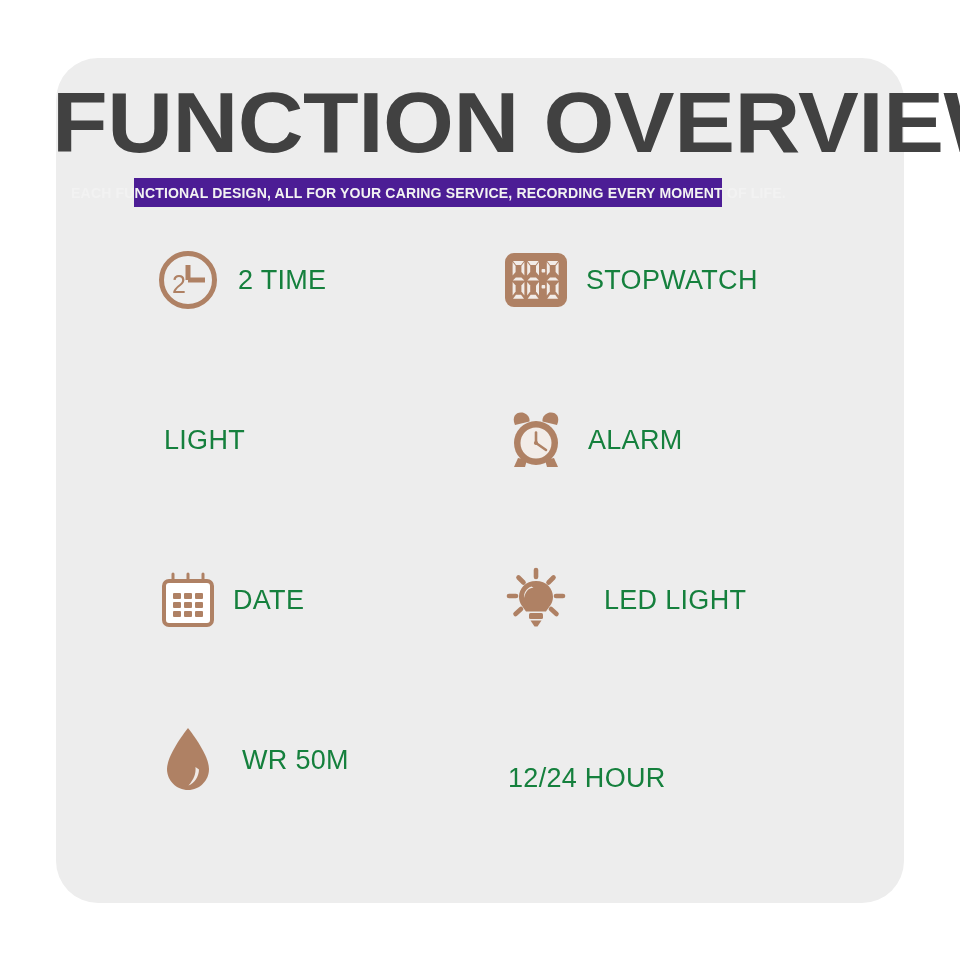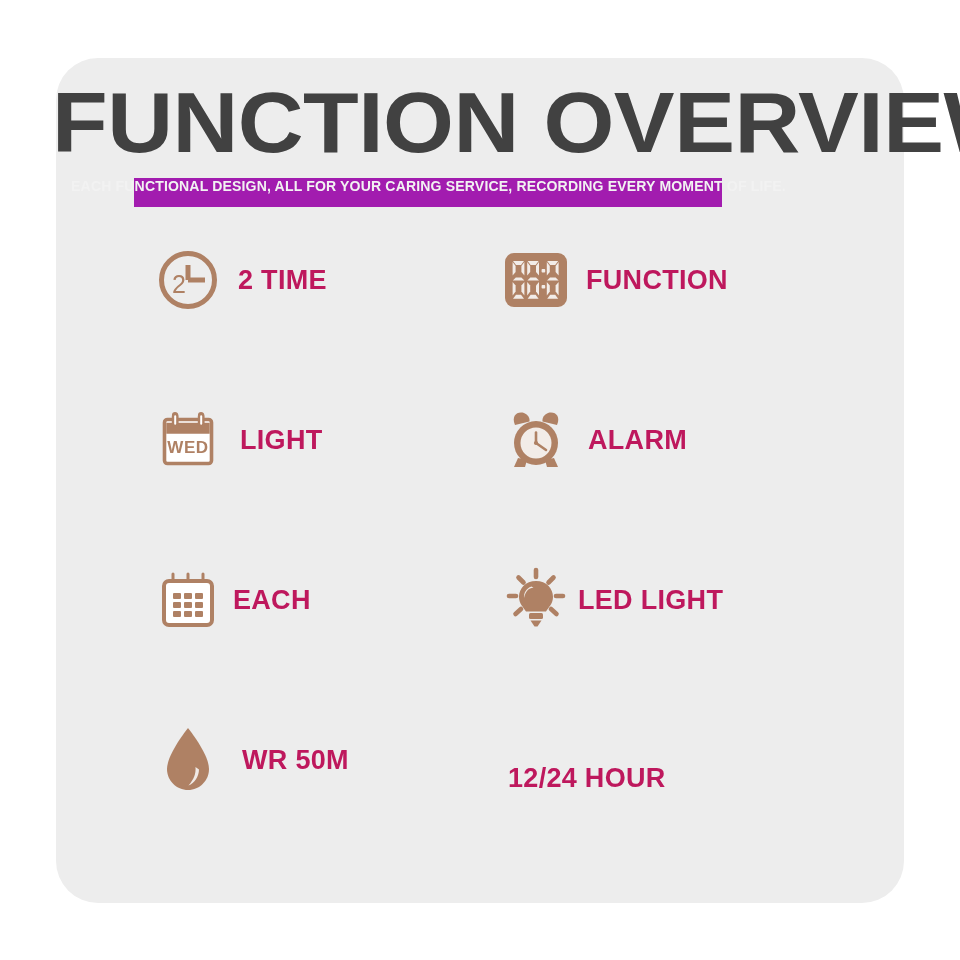--- a/index.html
+++ b/index.html
@@ -50,23 +50,23 @@
     transform: scaleX(1.06);
     transform-origin: left center;
     white-space: nowrap;
   }
 
   #subtitle-bar {
     margin-top: 14px;
     margin-left: 82px;
     width: 588px;
     height: 29px;
-    background: #a21caf;
+    background: #4c1d95;
     display: flex;
-    align-items: flex-start;
+    align-items: center;
     justify-content: center;
   }
 
   #subtitle-text {
     font-family: "Liberation Sans Narrow", "Liberation Sans", sans-serif;
     font-weight: bold;
     font-size: 14.5px;
     letter-spacing: 0.15px;
     color: #f2f2f2;
     white-space: nowrap;
@@ -100,36 +100,36 @@
     height: 76px;
     flex: 0 0 76px;
     display: flex;
     align-items: center;
     justify-content: center;
   }
   .icon-box svg { display: block; overflow: visible; }
 
   .feature-label {
     font-family: "Liberation Sans Narrow", "Liberation Sans", sans-serif;
-    font-weight: bold;
+    font-weight: normal;
     font-size: 27px;
     letter-spacing: 0.3px;
-    color: #be185d;
+    color: #15803d;
     white-space: nowrap;
     margin-left: 14px;
     transform: scaleX(1.0);
   }
 
   
   .feature.time   .feature-label { margin-left: 12px; }
   .feature.stop   .feature-label { margin-left: 12px; }
   .feature.week   .feature-label { margin-left: 14px; }
   .feature.alarm  .feature-label { margin-left: 14px; text-align: right; }
   .feature.date   .feature-label { margin-left: 7px;  }
-  .feature.led    .feature-label { margin-left: 4px; }
+  .feature.led    .feature-label { margin-left: 30px; }
   .feature.wr     .feature-label { margin-left: 16px;  }
   .feature.hour   .feature-label { margin-left: 10px; margin-top: 36px; }
 
   .hour-icon-text {
     font-family: "Liberation Sans Narrow", "Liberation Sans", sans-serif;
     font-weight: bold;
     font-size: 40px;
     letter-spacing: -1px;
     line-height: 1;
     transform: scaleX(0.82);
@@ -195,42 +195,27 @@
               <path d="M43.2 9 h11 l-3 4 h-5 z"></path>
               <path d="M42.8 10 l3 4 v6 l-3 3.6 z"></path>
               <path d="M54.6 10 l-3 4 v6 l3 3.6 z"></path>
               <path d="M46 25.4 h5.6 l3 3 h-11.6 z"></path>
               <path d="M42.8 30 l3 3.6 v6 l-3 4 z"></path>
               <path d="M54.6 30 l-3 3.6 v6 l3 4 z"></path>
               <path d="M43.2 46.8 h11 l-3 -4 h-5 z"></path>
             </g>
           </svg>
         </span>
-        <span class="feature-label">FUNCTION</span>
+        <span class="feature-label">STOPWATCH</span>
       </div>
     </div>
 
     <div class="feature-row">
 
       <div class="feature col-left week">
-        <span class="icon-box">
-          <svg width="64" height="64" viewBox="0 0 64 64">
-
-            <rect x="16" y="4" width="6" height="14" rx="3" fill="#af8164"></rect>
-            <rect x="42" y="4" width="6" height="14" rx="3" fill="#af8164"></rect>
-
-            <rect x="8.5" y="11.5" width="47" height="44" rx="3" fill="#ffffff" stroke="#af8164" stroke-width="3.6"></rect>
-
-            <path d="M10.3 14.8 h43.4 v11 h-43.4 z" fill="#af8164"></path>
-
-            <rect x="17" y="6" width="4.4" height="12" rx="2.2" fill="#ffffff" stroke="#af8164" stroke-width="2.4"></rect>
-            <rect x="43" y="6" width="4.4" height="12" rx="2.2" fill="#ffffff" stroke="#af8164" stroke-width="2.4"></rect>
-            <text x="32" y="45" text-anchor="middle" fill="#af8164" font-family="Liberation Sans Narrow, Liberation Sans, sans-serif" font-size="17" font-weight="bold" letter-spacing="0.6">WED</text>
-          </svg>
-        </span>
         <span class="feature-label">LIGHT</span>
       </div>
 
       <div class="feature col-right alarm">
         <span class="icon-box">
           <svg width="62" height="64" viewBox="0 0 62 64">
 
             <path d="M10 17 C6 8 12 3 19 5 C23 6.5 25 10 24.5 13.5 Z" fill="#af8164"></path>
             <path d="M52 17 C56 8 50 3 43 5 C39 6.5 37 10 37.5 13.5 Z" fill="#af8164"></path>
 
@@ -267,21 +252,21 @@
               <rect x="39" y="25" width="8" height="6" rx="1"></rect>
               <rect x="17" y="34" width="8" height="6" rx="1"></rect>
               <rect x="28" y="34" width="8" height="6" rx="1"></rect>
               <rect x="39" y="34" width="8" height="6" rx="1"></rect>
               <rect x="17" y="43" width="8" height="6" rx="1"></rect>
               <rect x="28" y="43" width="8" height="6" rx="1"></rect>
               <rect x="39" y="43" width="8" height="6" rx="1"></rect>
             </g>
           </svg>
         </span>
-        <span class="feature-label">EACH</span>
+        <span class="feature-label">DATE</span>
       </div>
 
       <div class="feature col-right led">
         <span class="icon-box">
           <svg width="68" height="68" viewBox="0 0 68 68">
 
             <g stroke="#af8164" stroke-width="4.6" stroke-linecap="round" fill="none">
               <path d="M34 4 v7"></path>
               <path d="M16.5 11.5 l5 5"></path>
               <path d="M51.5 11.5 l-5 5"></path>

